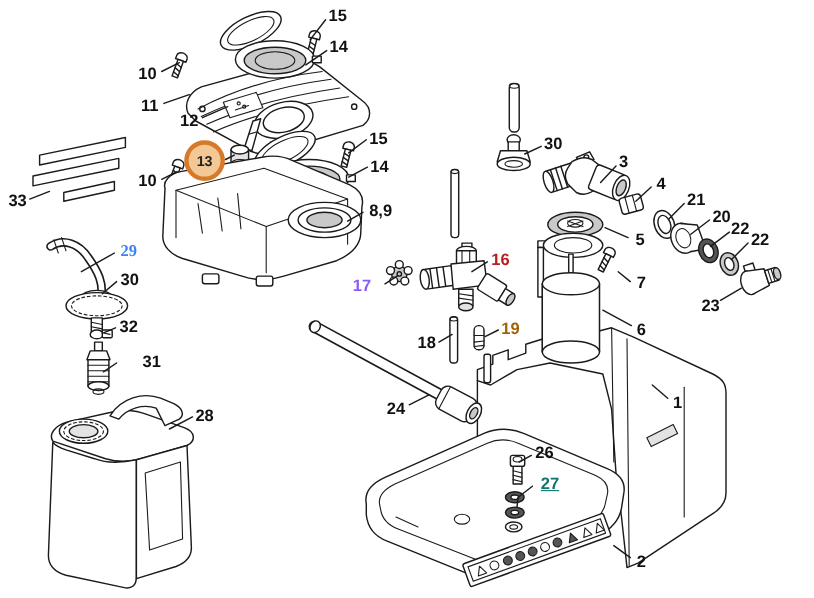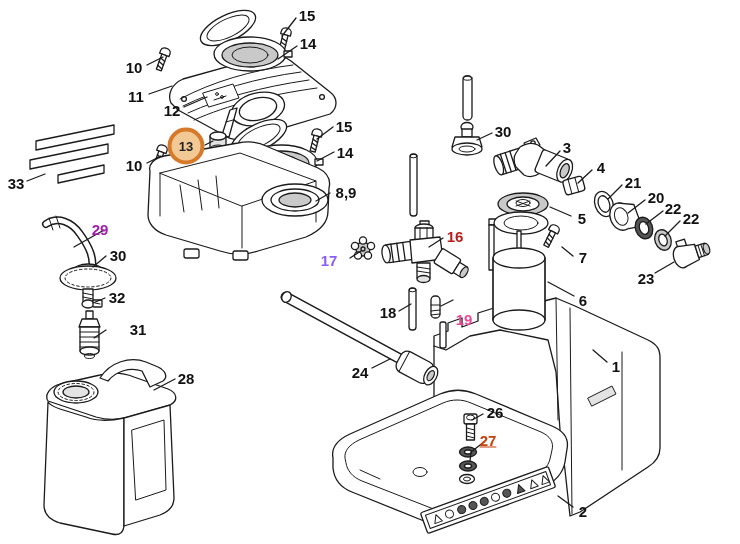--- a/index.html
+++ b/index.html
@@ -401,31 +401,31 @@
       <div class="label" style="left: 16px; top: 183px; color: rgb(17, 17, 17);">33</div>
       <div class="label" style="left: 346px; top: 192px; color: rgb(17, 17, 17);">8,9</div>
       <div class="label" style="left: 503px; top: 131px; color: rgb(17, 17, 17);">30</div>
       <div class="label" style="left: 567px; top: 147px; color: rgb(17, 17, 17);">3</div>
       <div class="label" style="left: 601px; top: 167px; color: rgb(17, 17, 17);">4</div>
       <div class="label" style="left: 633px; top: 182px; color: rgb(17, 17, 17);">21</div>
       <div class="label" style="left: 656px; top: 197px; color: rgb(17, 17, 17);">20</div>
       <div class="label" style="left: 673px; top: 208px; color: rgb(17, 17, 17);">22</div>
       <div class="label" style="left: 691px; top: 218px; color: rgb(17, 17, 17);">22</div>
       <div class="label" style="left: 582px; top: 218px; color: rgb(17, 17, 17);">5</div>
-      <div class="label" style="left: 100px; top: 229px; color: #a21caf;">29</div>
+      <div class="label" style="left: 117px; top: 229px; color: #3b82f6; font-family: Liberation Serif, serif;">29</div>
       <div class="label" style="left: 455px; top: 236px; color: #b91c1c;">16</div>
       <div class="label" style="left: 118px; top: 255px; color: rgb(17, 17, 17);">30</div>
       <div class="label" style="left: 583px; top: 257px; color: rgb(17, 17, 17);">7</div>
       <div class="label" style="left: 329px; top: 260px; color: #8b5cf6; text-align: center;">17</div>
       <div class="label" style="left: 646px; top: 278px; color: rgb(17, 17, 17);">23</div>
       <div class="label" style="left: 117px; top: 297px; color: rgb(17, 17, 17);">32</div>
-      <div class="label" style="left: 464px; top: 299px; color: #ec4899; margin-top: 20px;">19</div>
+      <div class="label" style="left: 464px; top: 299px; color: #a16207;">19</div>
       <div class="label" style="left: 583px; top: 300px; color: rgb(17, 17, 17);">6</div>
       <div class="label" style="left: 388px; top: 312px; color: rgb(17, 17, 17);">18</div>
       <div class="label" style="left: 118px; top: 329px; color: rgb(17, 17, 17); margin-left: 20px;">31</div>
       <div class="label" style="left: 616px; top: 366px; color: rgb(17, 17, 17);">1</div>
       <div class="label" style="left: 360px; top: 372px; color: rgb(17, 17, 17);">24</div>
       <div class="label" style="left: 186px; top: 378px; color: rgb(17, 17, 17);">28</div>
       <div class="label" style="left: 495px; top: 412px; color: rgb(17, 17, 17);">26</div>
-      <div class="label" style="left: 488px; top: 440px; color: #c2410c; text-decoration: underline;">27</div>
+      <div class="label" style="left: 500px; top: 440px; color: #0f766e; text-decoration: underline;">27</div>
       <div class="label" style="left: 583px; top: 511px; color: rgb(17, 17, 17);">2</div>
     </div>
 </div>
 
 </body></html>

